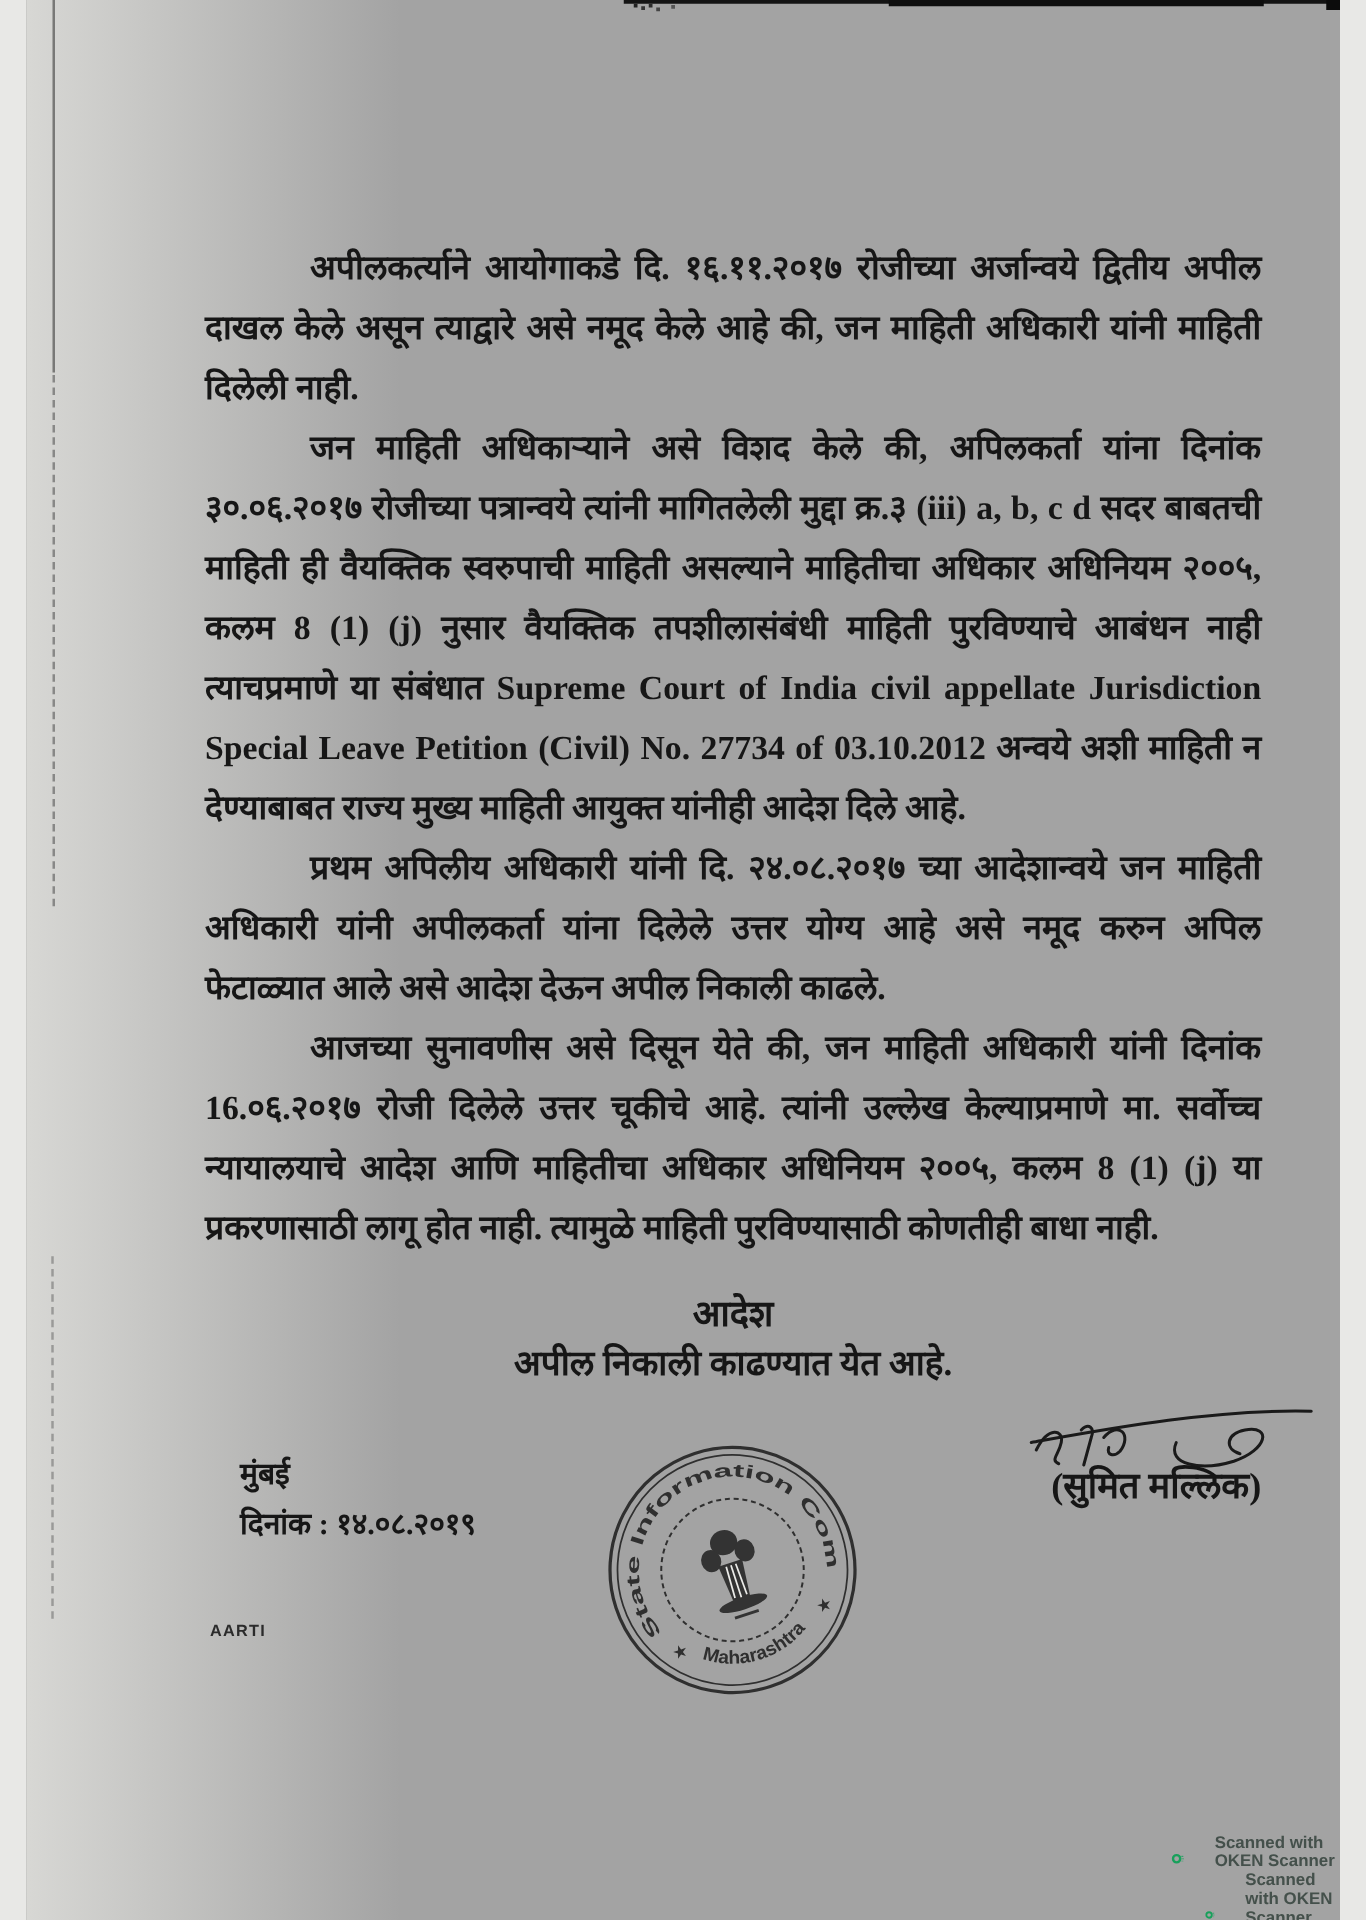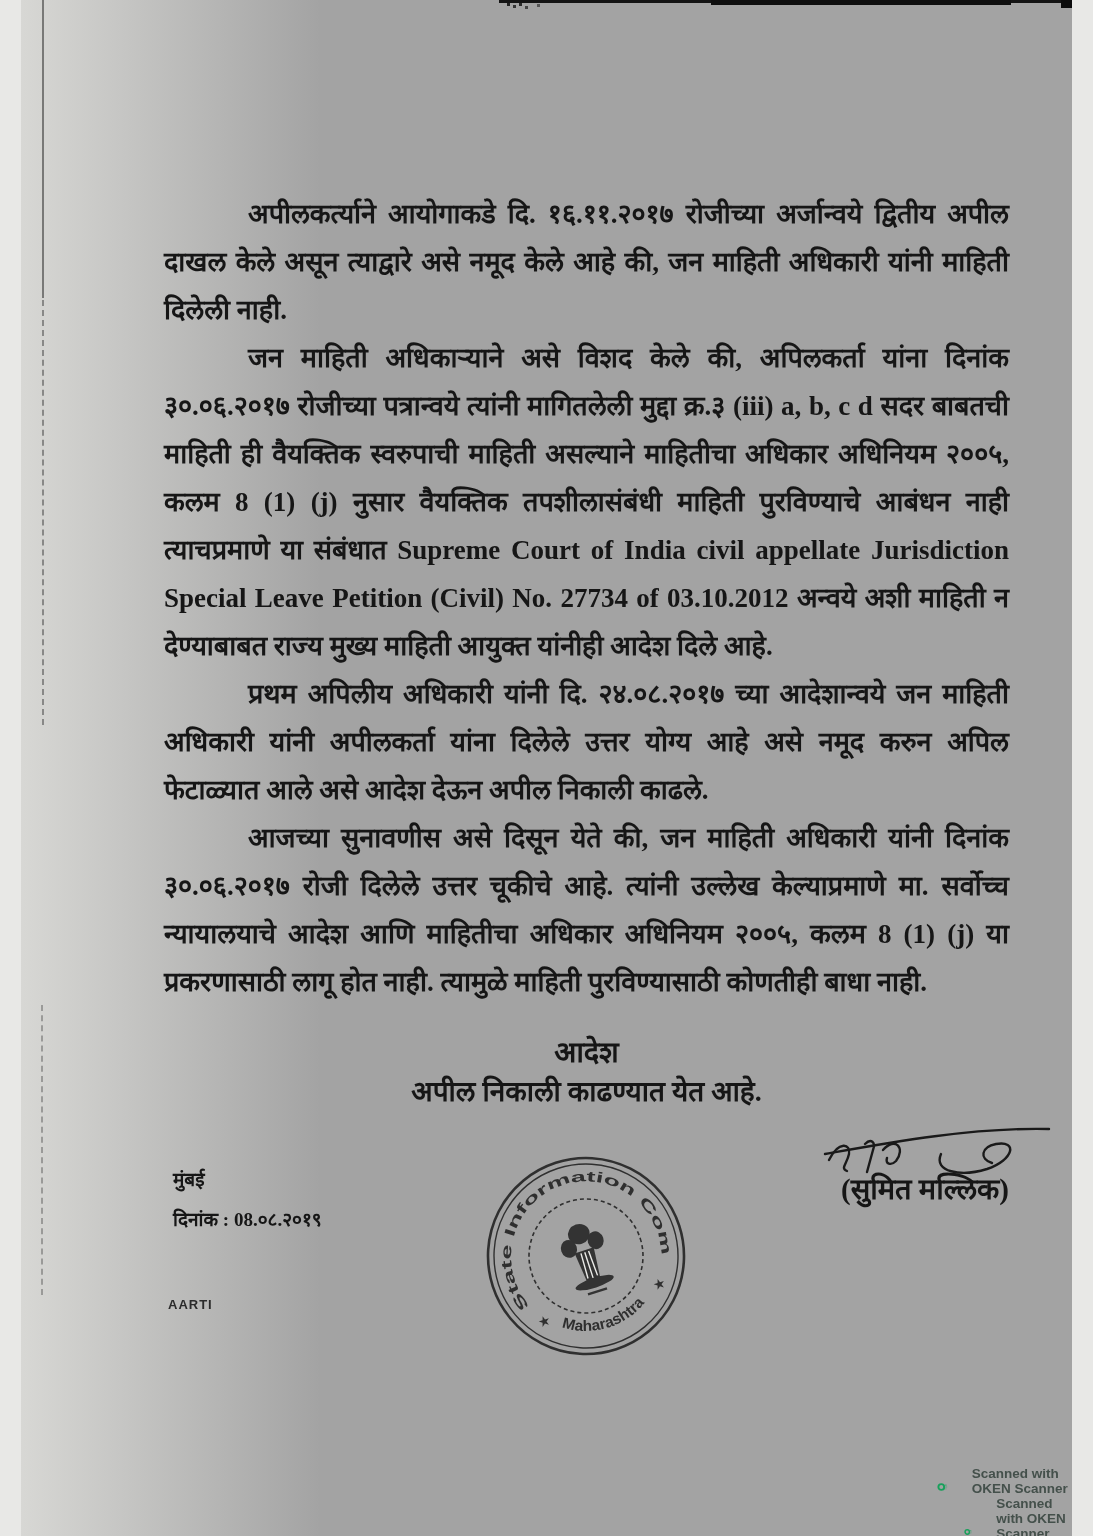--- a/index.html
+++ b/index.html
@@ -36,22 +36,22 @@
   .doc-body p{margin:0;text-indent:84px;}
 
   .order-heading{
     position:absolute;left:143px;top:1032px;width:845px;
     text-align:center;font-weight:700;
   }
   .order-heading .h1{font-size:29px;line-height:40px;}
   .order-heading .h2{font-size:28px;line-height:40px;}
 
   .footer-left{
-    position:absolute;left:152px;top:1160px;
-    font-size:19px;line-height:40px;font-weight:700;
+    position:absolute;left:171px;top:1160px;
+    font-size:24px;line-height:40px;font-weight:700;
   }
   .typist{
     position:absolute;left:147px;top:1297px;
     font-family:"Liberation Sans","DejaVu Sans",sans-serif;
     font-size:13px;font-weight:700;letter-spacing:1px;color:#2b2b2b;text-align:right;
   }
 
   .signature-block{
     position:absolute;left:733px;top:1170px;width:255px;
     text-align:right;font-weight:700;
@@ -81,31 +81,31 @@
   <div class="top-line-end"></div>
   <div class="top-speckle"></div>
   <div class="edge-line-1"></div>
   <div class="edge-line-2"></div>
   <div class="edge-line-3"></div>
 
   <div class="doc-body">
     <p>अपीलकर्त्याने आयोगाकडे दि. १६.११.२०१७ रोजीच्या अर्जान्वये द्वितीय अपील दाखल केले असून त्याद्वारे असे नमूद केले आहे की, जन माहिती अधिकारी यांनी माहिती दिलेली नाही.</p>
     <p>जन माहिती अधिकाऱ्याने असे विशद केले की, अपिलकर्ता यांना दिनांक ३०.०६.२०१७ रोजीच्या पत्रान्वये त्यांनी मागितलेली मुद्दा क्र.३ (iii) a, b, c d सदर बाबतची माहिती ही वैयक्तिक स्वरुपाची माहिती असल्याने माहितीचा अधिकार अधिनियम २००५, कलम 8 (1) (j) नुसार वैयक्तिक तपशीलासंबंधी माहिती पुरविण्याचे आबंधन नाही त्याचप्रमाणे या संबंधात Supreme Court of India civil appellate Jurisdiction Special Leave Petition (Civil) No. 27734 of 03.10.2012 अन्वये अशी माहिती न देण्याबाबत राज्य मुख्य माहिती आयुक्त यांनीही आदेश दिले आहे.</p>
     <p>प्रथम अपिलीय अधिकारी यांनी दि. २४.०८.२०१७ च्या आदेशान्वये जन माहिती अधिकारी यांनी अपीलकर्ता यांना दिलेले उत्तर योग्य आहे असे नमूद करुन अपिल फेटाळ्यात आले असे आदेश देऊन अपील निकाली काढले.</p>
-    <p>आजच्या सुनावणीस असे दिसून येते की, जन माहिती अधिकारी यांनी दिनांक ३०.०६.२०१७ रोजी दिलेले उत्तर चूकीचे आहे. त्यांनी उल्लेख केल्याप्रमाणे मा. सर्वोच्च न्यायालयाचे आदेश आणि माहितीचा अधिकार अधिनियम २००५, कलम 8 (1) (j) या प्रकरणासाठी लागू होत नाही. त्यामुळे माहिती पुरविण्यासाठी कोणतीही बाधा नाही.</p>
+    <p>आजच्या सुनावणीस असे दिसून येते की, जन माहिती अधिकारी यांनी दिनांक 16.०६.२०१७ रोजी दिलेले उत्तर चूकीचे आहे. त्यांनी उल्लेख केल्याप्रमाणे मा. सर्वोच्च न्यायालयाचे आदेश आणि माहितीचा अधिकार अधिनियम २००५, कलम 8 (1) (j) या प्रकरणासाठी लागू होत नाही. त्यामुळे माहिती पुरविण्यासाठी कोणतीही बाधा नाही.</p>
   </div>
 
   <div class="order-heading">
     <div class="h1">आदेश</div>
     <div class="h2">अपील निकाली काढण्यात येत आहे.</div>
   </div>
 
   <div class="footer-left">
     <div>मुंबई</div>
-    <div>दिनांक : 08.०८.२०१९</div>
+    <div>दिनांक : १४.०८.२०१९</div>
   </div>
   <div class="typist">AARTI</div>
 
   <svg class="signature-svg" width="235" height="62" viewBox="0 0 235 62">
     <g fill="none" stroke="#1a1a1a" stroke-width="2.4" stroke-linecap="round">
       <path d="M 8,42 C 18,22 30,26 28,36 C 26,46 19,50 26,53"></path>
       <path d="M 44,26 C 50,20 55,24 52,32 L 46,54"></path>
       <path d="M 62,32 C 74,18 85,30 75,43 C 70,48 64,46 66,40"></path>
       <path d="M 4,36 C 60,26 150,9 228,11"></path>
       <path d="M 120,36 C 112,54 140,59 166,51 C 193,42 197,22 175,26 C 160,29 158,41 171,45"></path>

